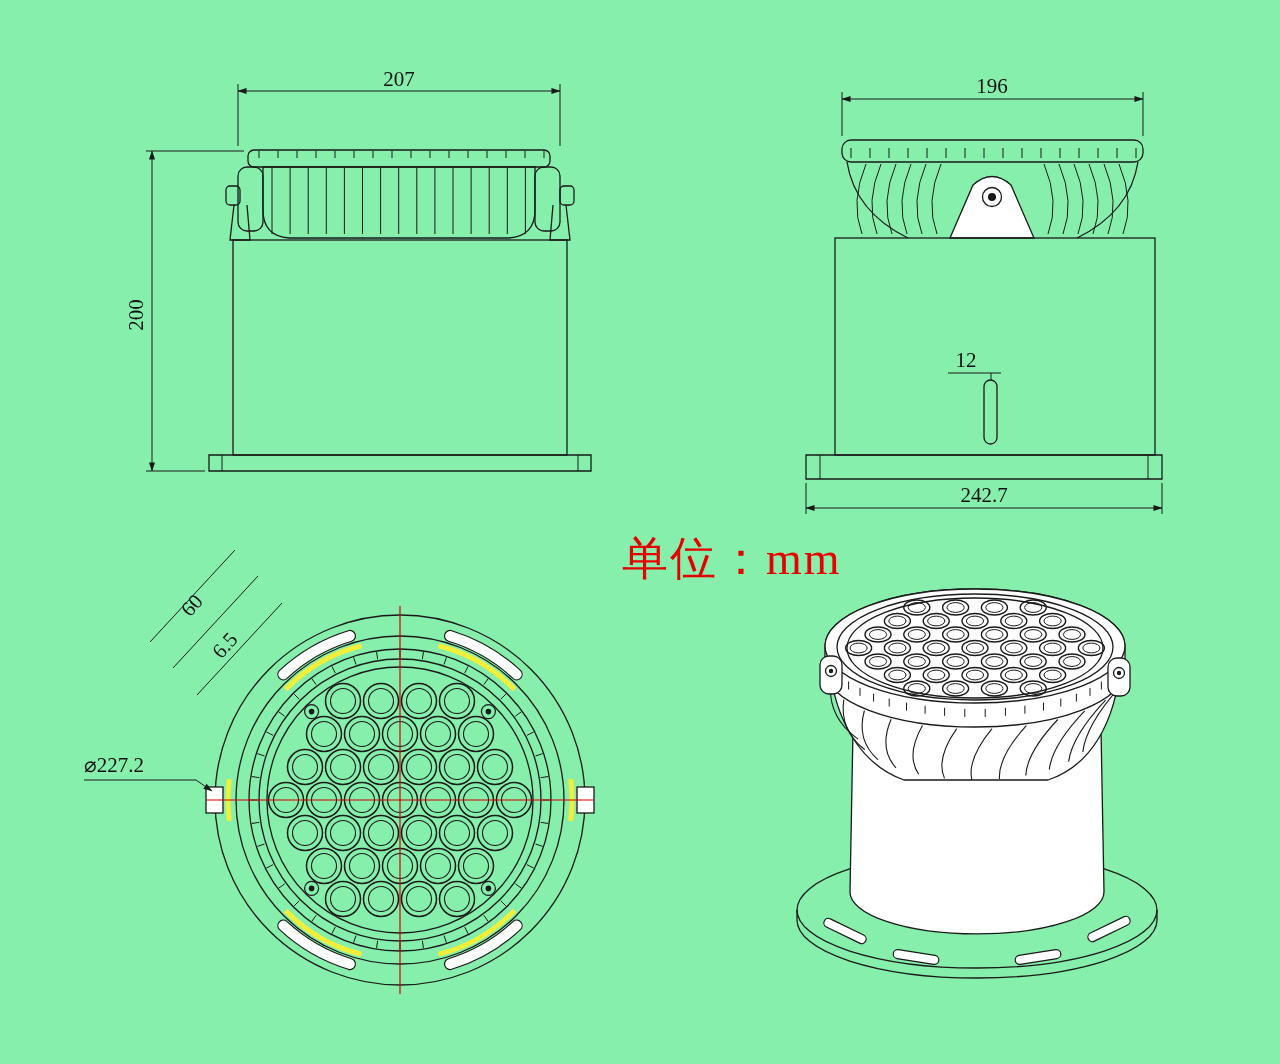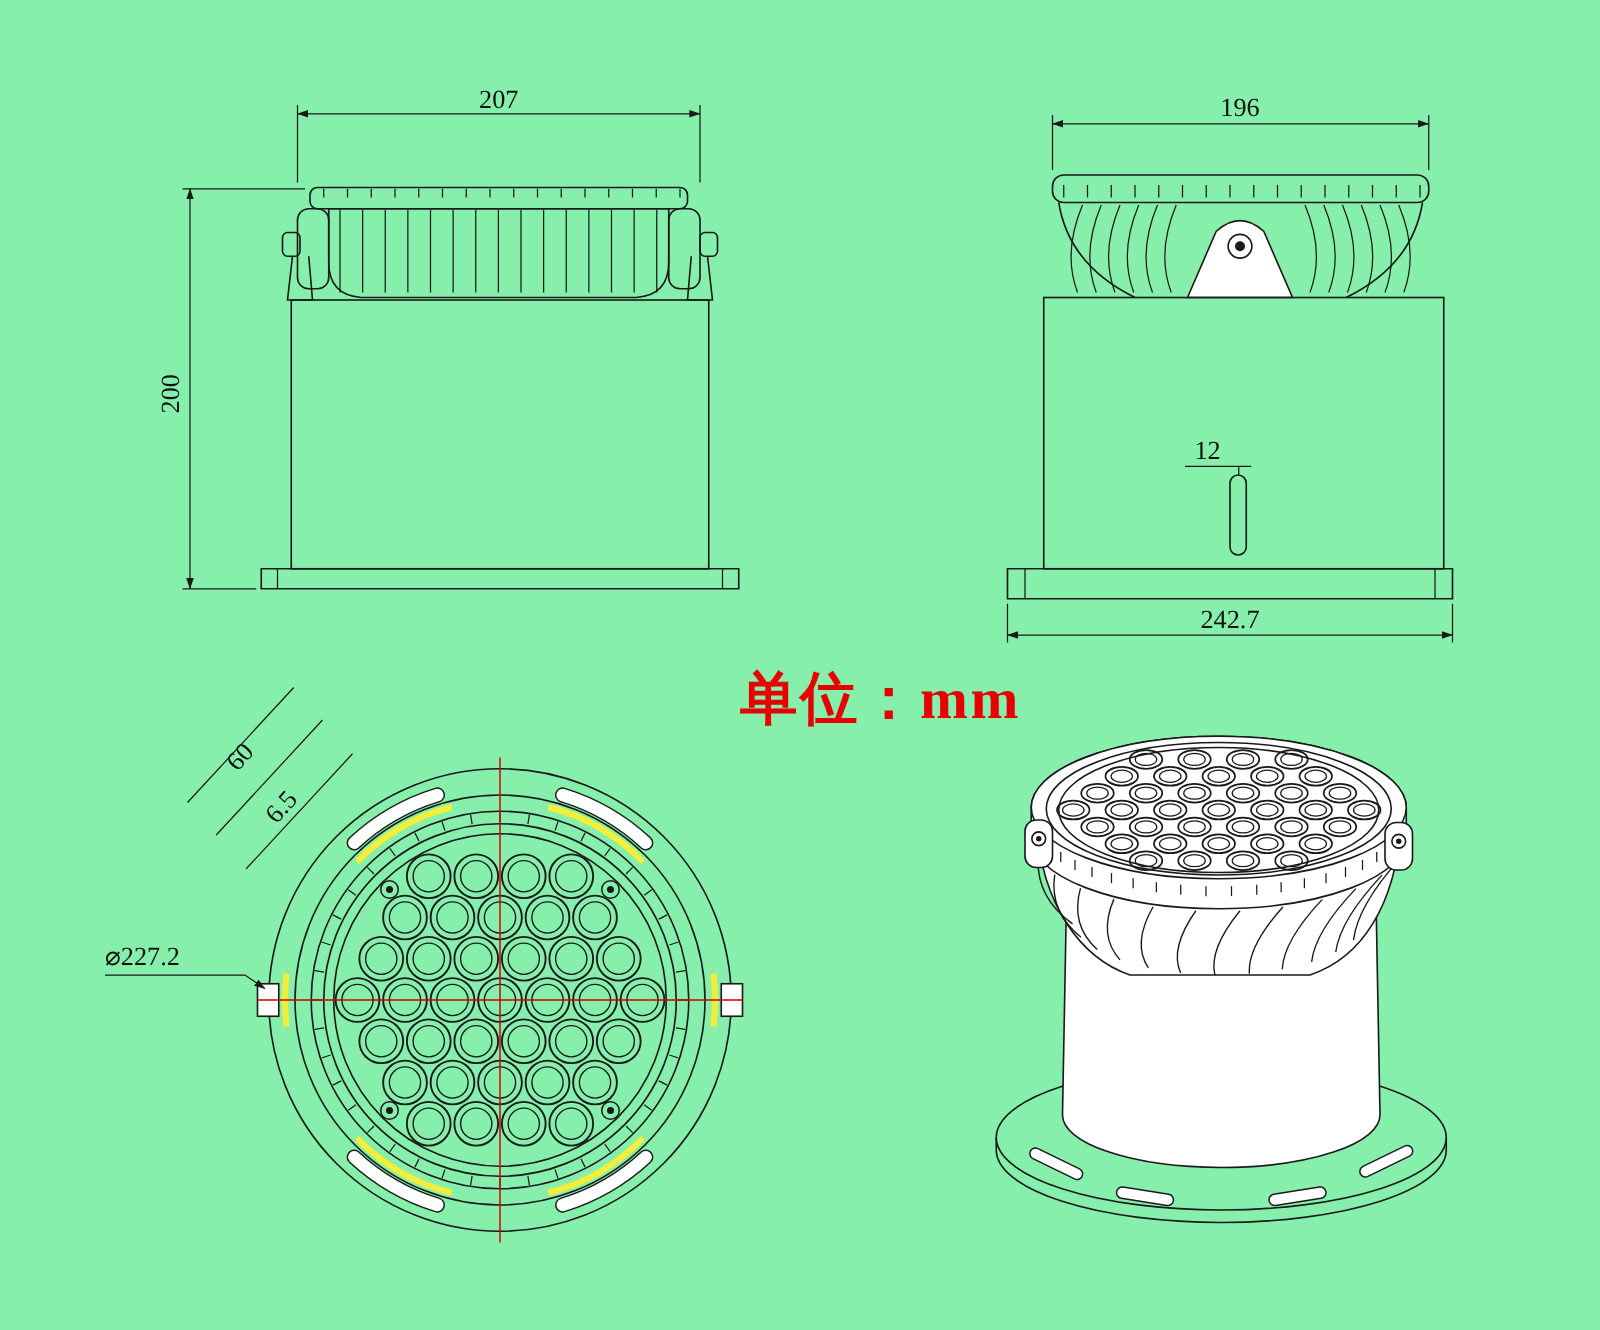--- a/index.html
+++ b/index.html
@@ -4,22 +4,22 @@
 <style>
   html,body{margin:0;padding:0;background:#ffffff;}
   .canvas{position:relative;width:1280px;height:1064px;background:#86efac;overflow:hidden;
           font-family:"Liberation Serif",serif;padding-left:18px;}
   svg{position:absolute;left:0;top:0;}
   .ln{stroke:#1a1a1a;fill:none;stroke-width:1.3px;}
   .fillw{stroke:#1a1a1a;fill:#ffffff;stroke-width:1.3px;}
   .dim{stroke:#1a1a1a;fill:none;stroke-width:1px;}
   .center{stroke:#d10000;fill:none;stroke-width:1.2px;}
   .txt{font-family:"Liberation Serif",serif;font-size:21px;fill:#111;}
-  .unit-label{position:absolute;left:592px;top:528px;color:#e60000;
-              font-family:"Liberation Serif",serif;font-weight:bold;font-size:46px;
+  .unit-label{position:absolute;left:622px;top:528px;color:#e60000;
+              font-family:"Liberation Serif",serif;font-weight:normal;font-size:46px;
               letter-spacing:2px;white-space:nowrap;}
 </style>
 </head>
 <body>
 
 <div class="canvas">
 
   <svg id="dwg" width="1280" height="1064" viewBox="0 0 1280 1064">
     <defs>
       <marker id="arr" viewBox="0 0 10 10" refX="9.5" refY="5" markerWidth="9" markerHeight="9" orient="auto-start-reverse">

